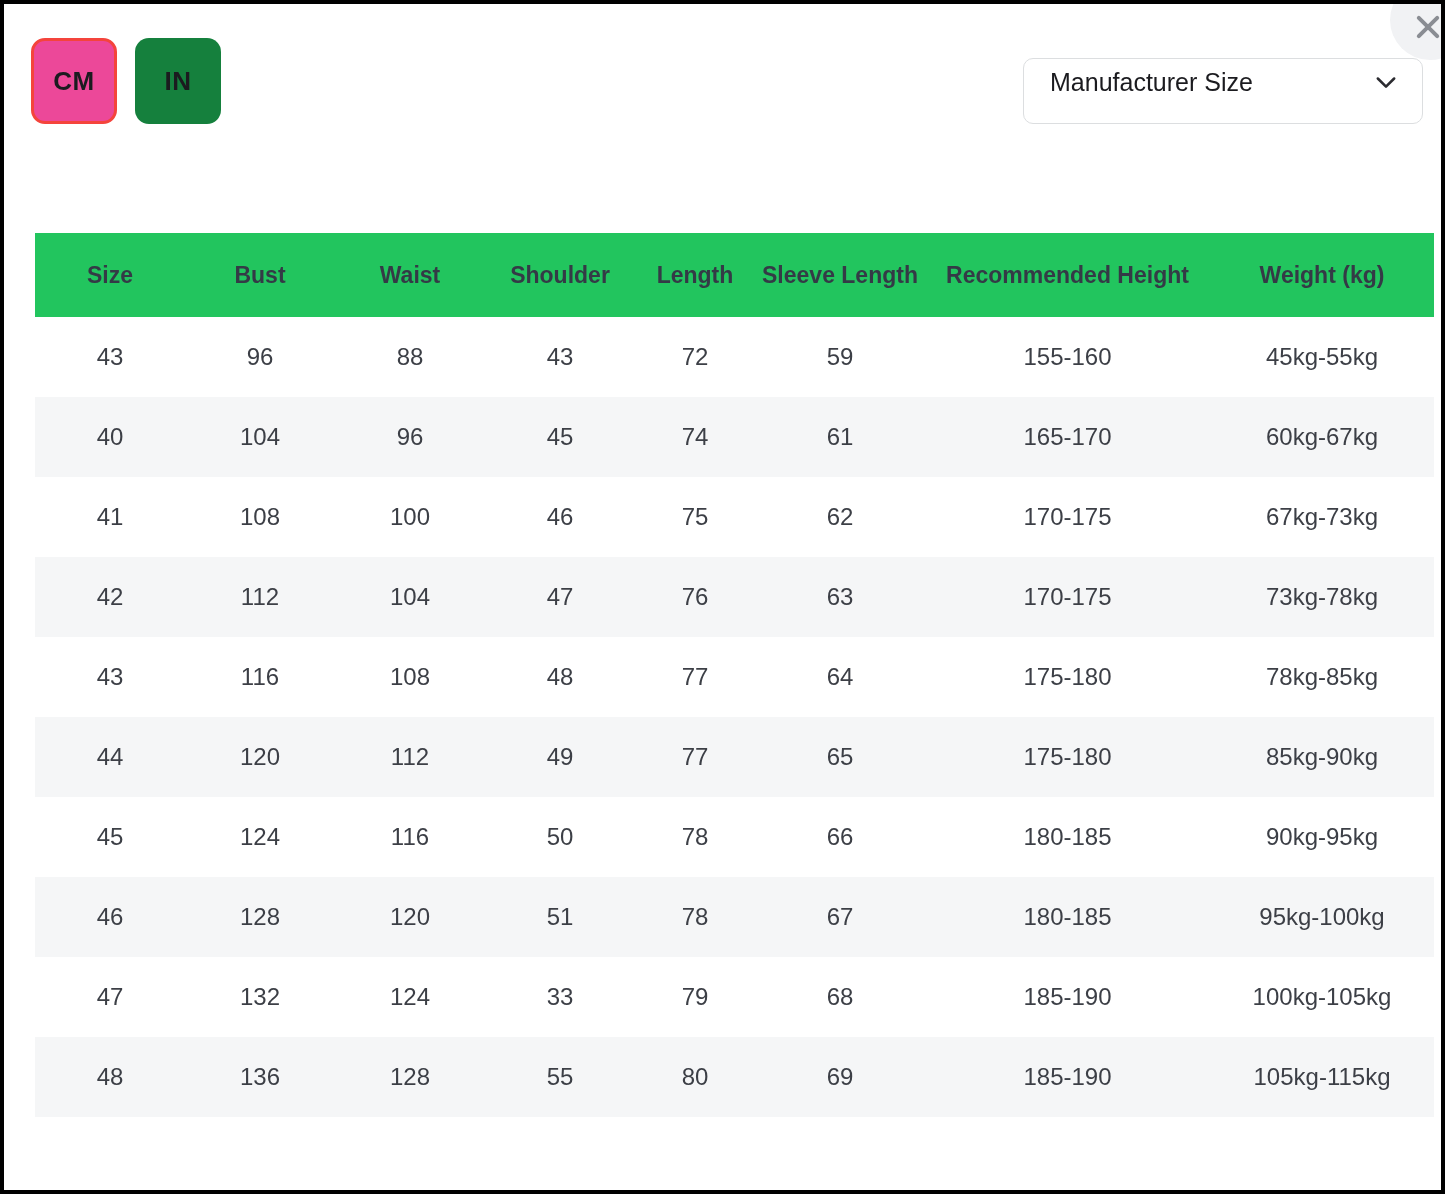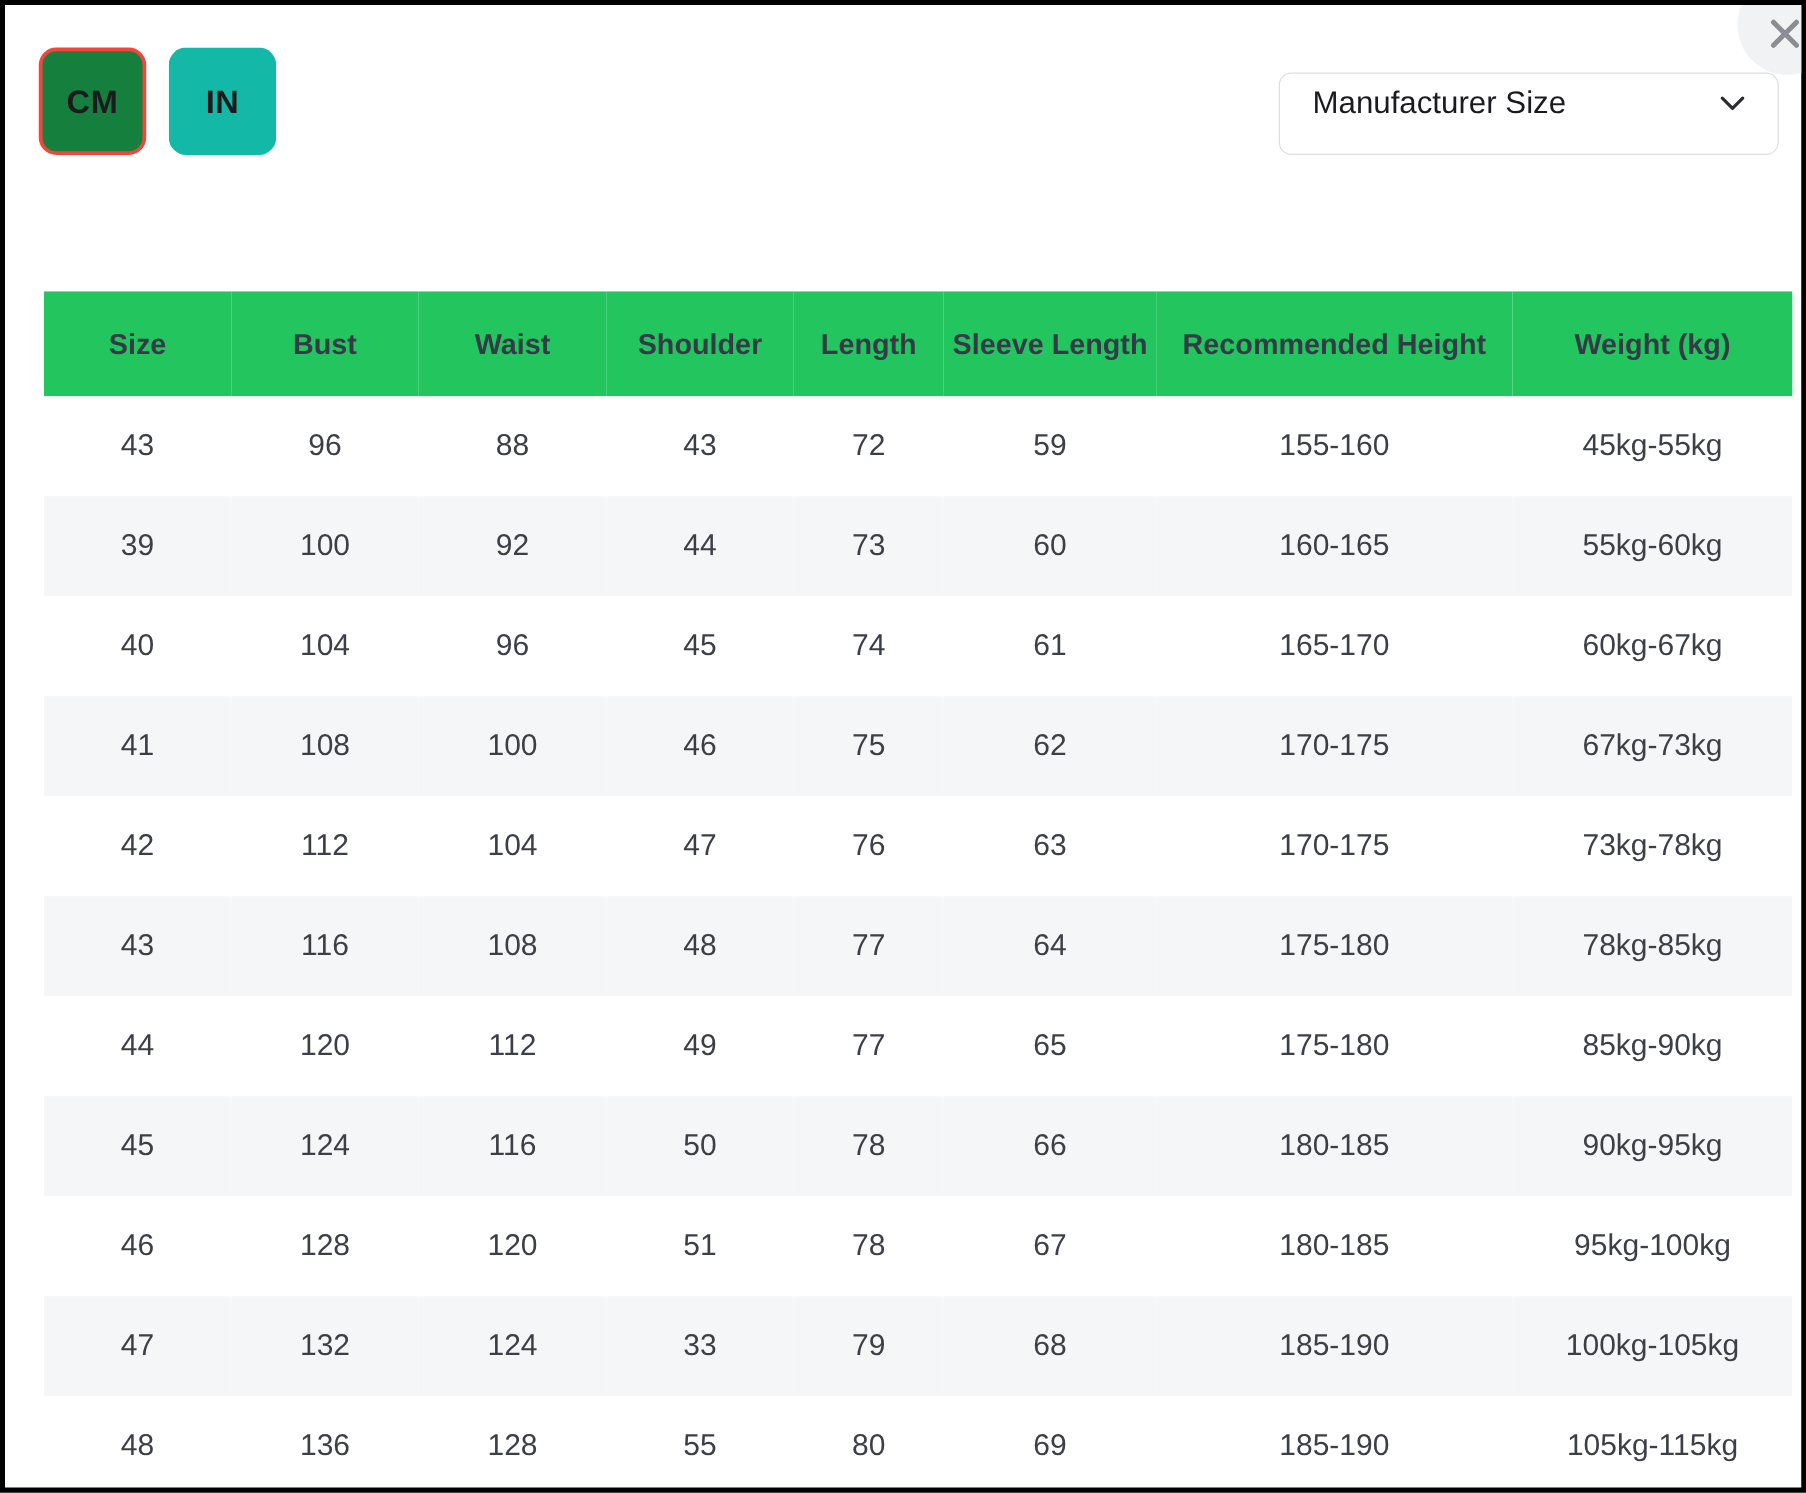--- a/index.html
+++ b/index.html
@@ -35,34 +35,34 @@
     left: 27px;
     top: 34px;
     display: flex;
     gap: 18px;
   }
 
   .unit-btn {
     width: 86px;
     height: 86px;
     border-radius: 14px;
-    background: #14b8a6;
+    background: #15803d;
     border: 3px solid transparent;
     display: flex;
     align-items: center;
     justify-content: center;
     font-size: 26px;
     font-weight: bold;
     color: #1b1b1f;
     letter-spacing: 0.5px;
     cursor: pointer;
   }
   .unit-btn.active {
     border-color: #f4443c;
-    background: #15803d;
+    background: #ec4899;
   }
 
   .size-select {
     position: absolute;
     left: 1019px;
     top: 54px;
     width: 400px;
     height: 66px;
     border: 1.5px solid #dcdee0;
     border-radius: 10px;
@@ -242,30 +242,20 @@
             <td>43</td>
             <td>96</td>
             <td>88</td>
             <td>43</td>
             <td>72</td>
             <td>59</td>
             <td>155-160</td>
             <td>45kg-55kg</td>
           </tr>
           <tr>
-            <td>39</td>
-            <td>100</td>
-            <td>92</td>
-            <td>44</td>
-            <td>73</td>
-            <td>60</td>
-            <td>160-165</td>
-            <td>55kg-60kg</td>
-          </tr>
-          <tr>
             <td>40</td>
             <td>104</td>
             <td>96</td>
             <td>45</td>
             <td>74</td>
             <td>61</td>
             <td>165-170</td>
             <td>60kg-67kg</td>
           </tr>
           <tr>

